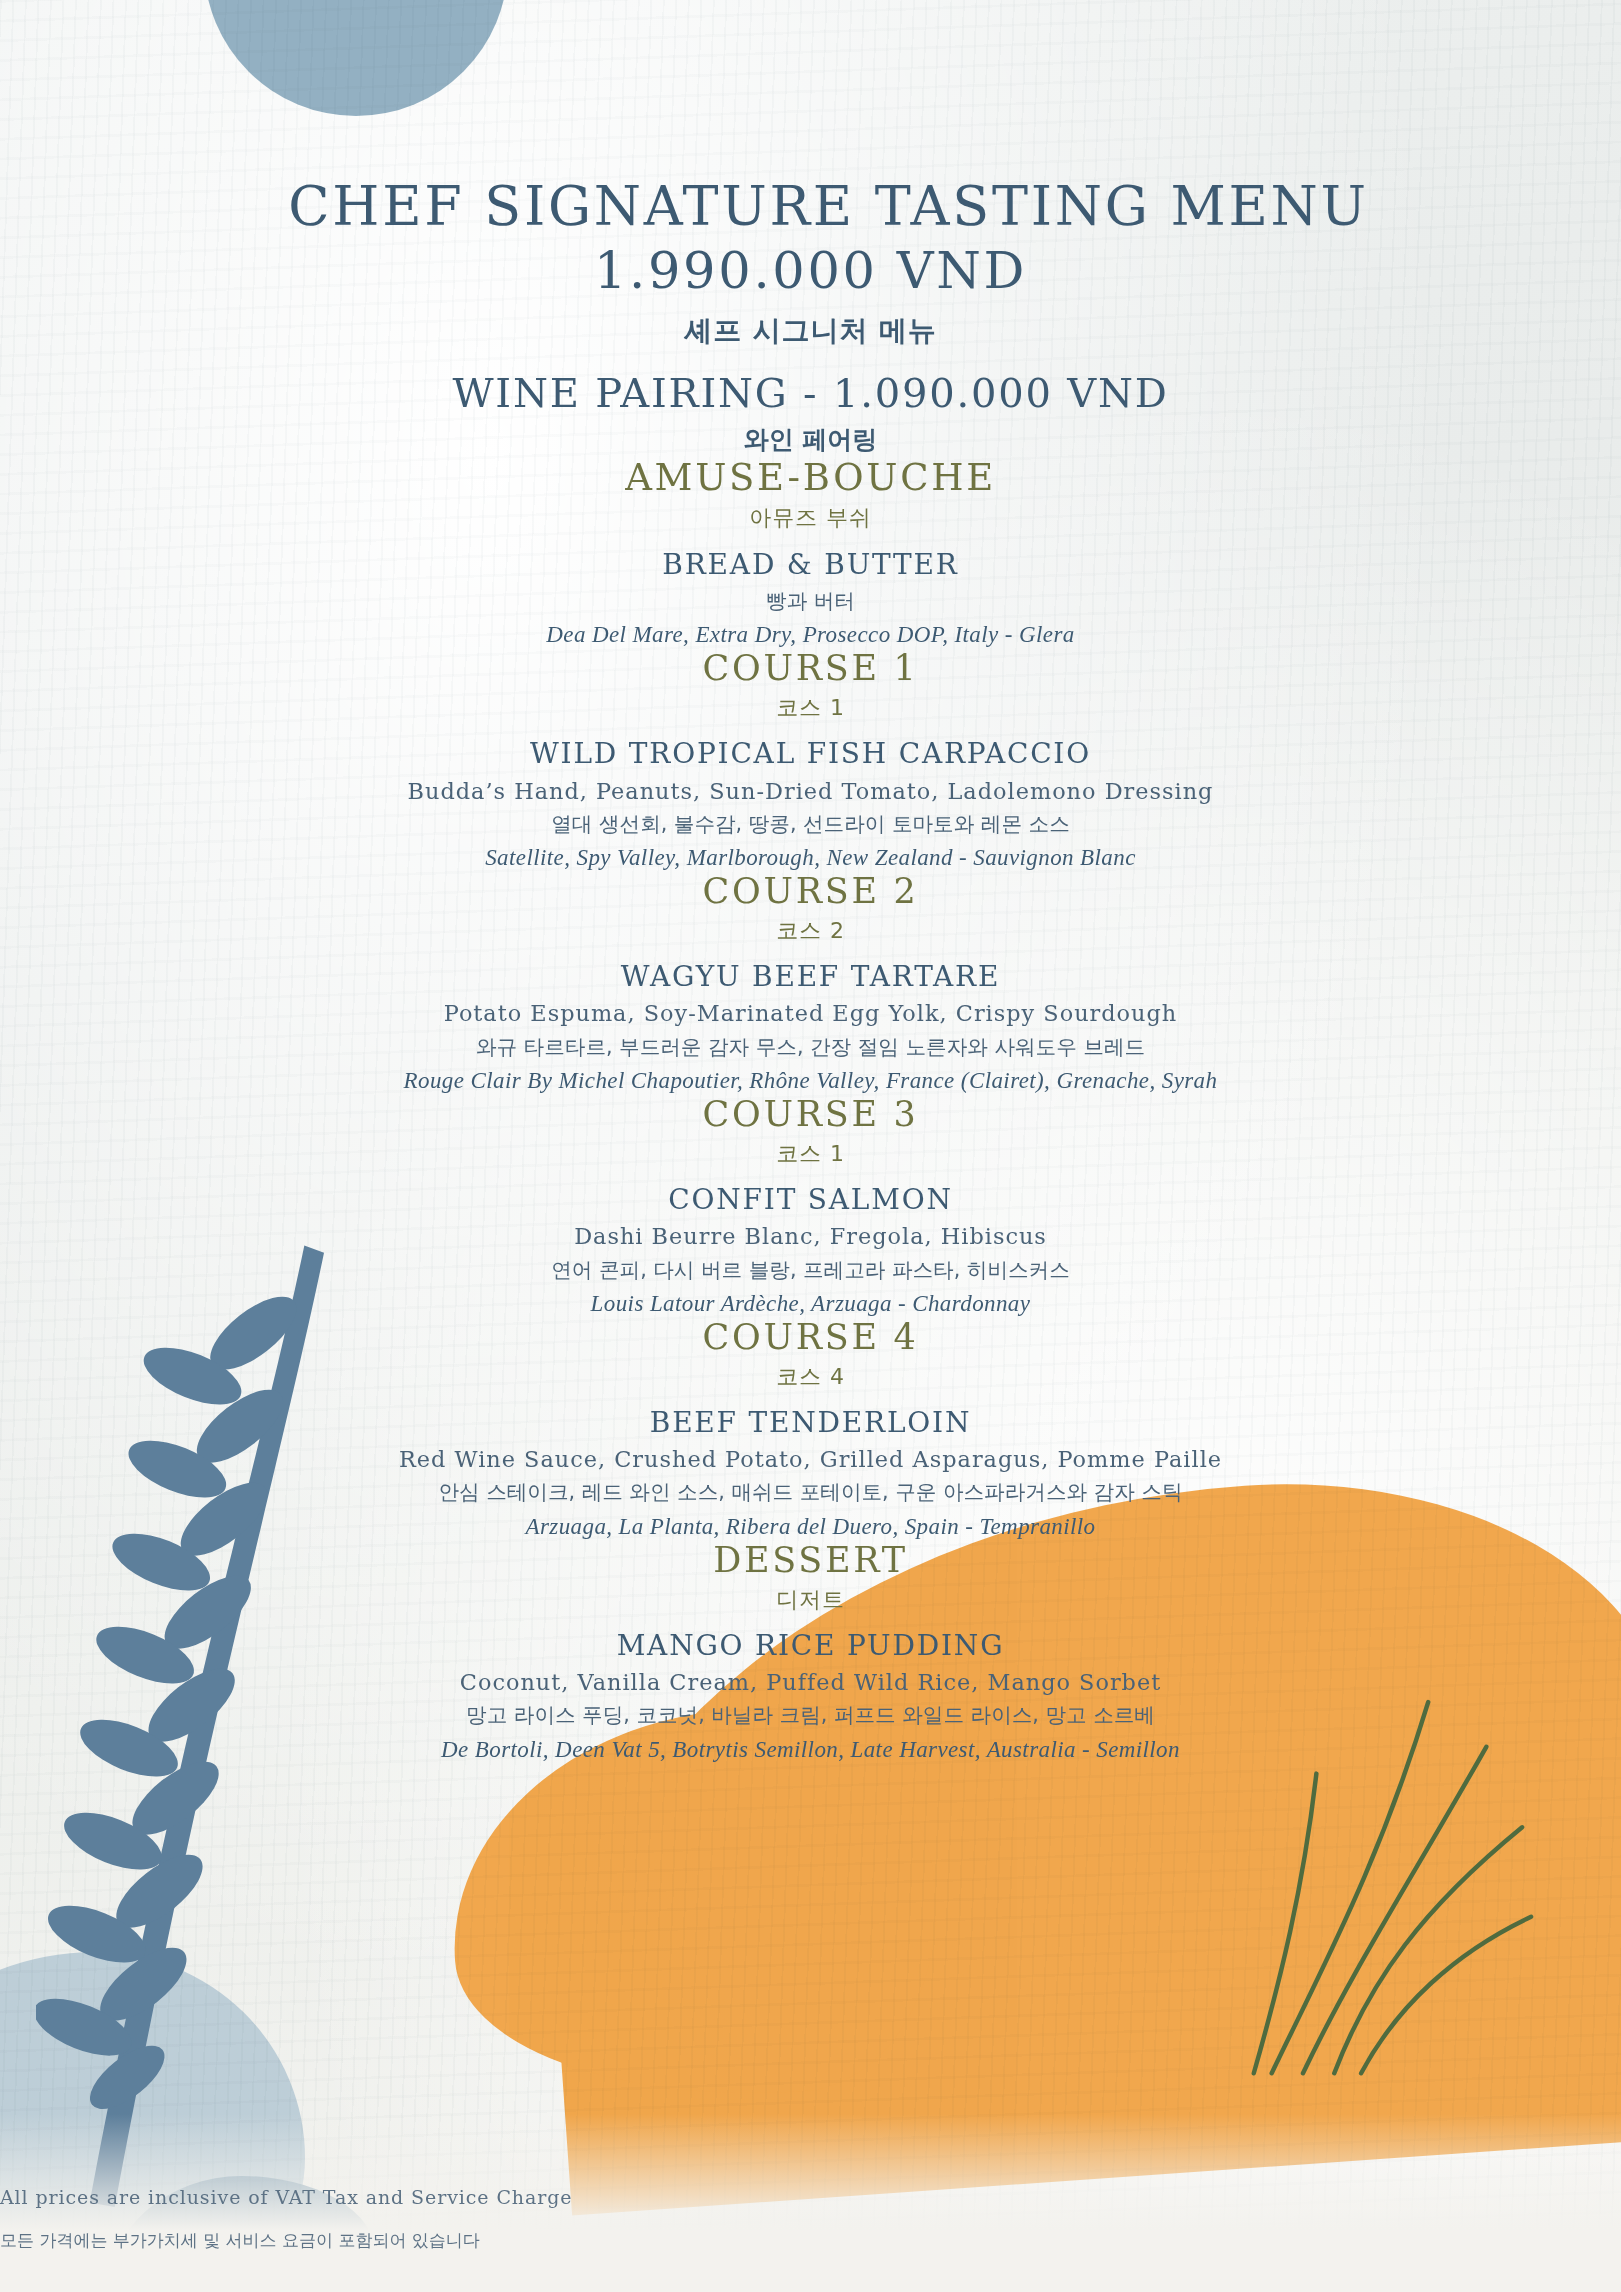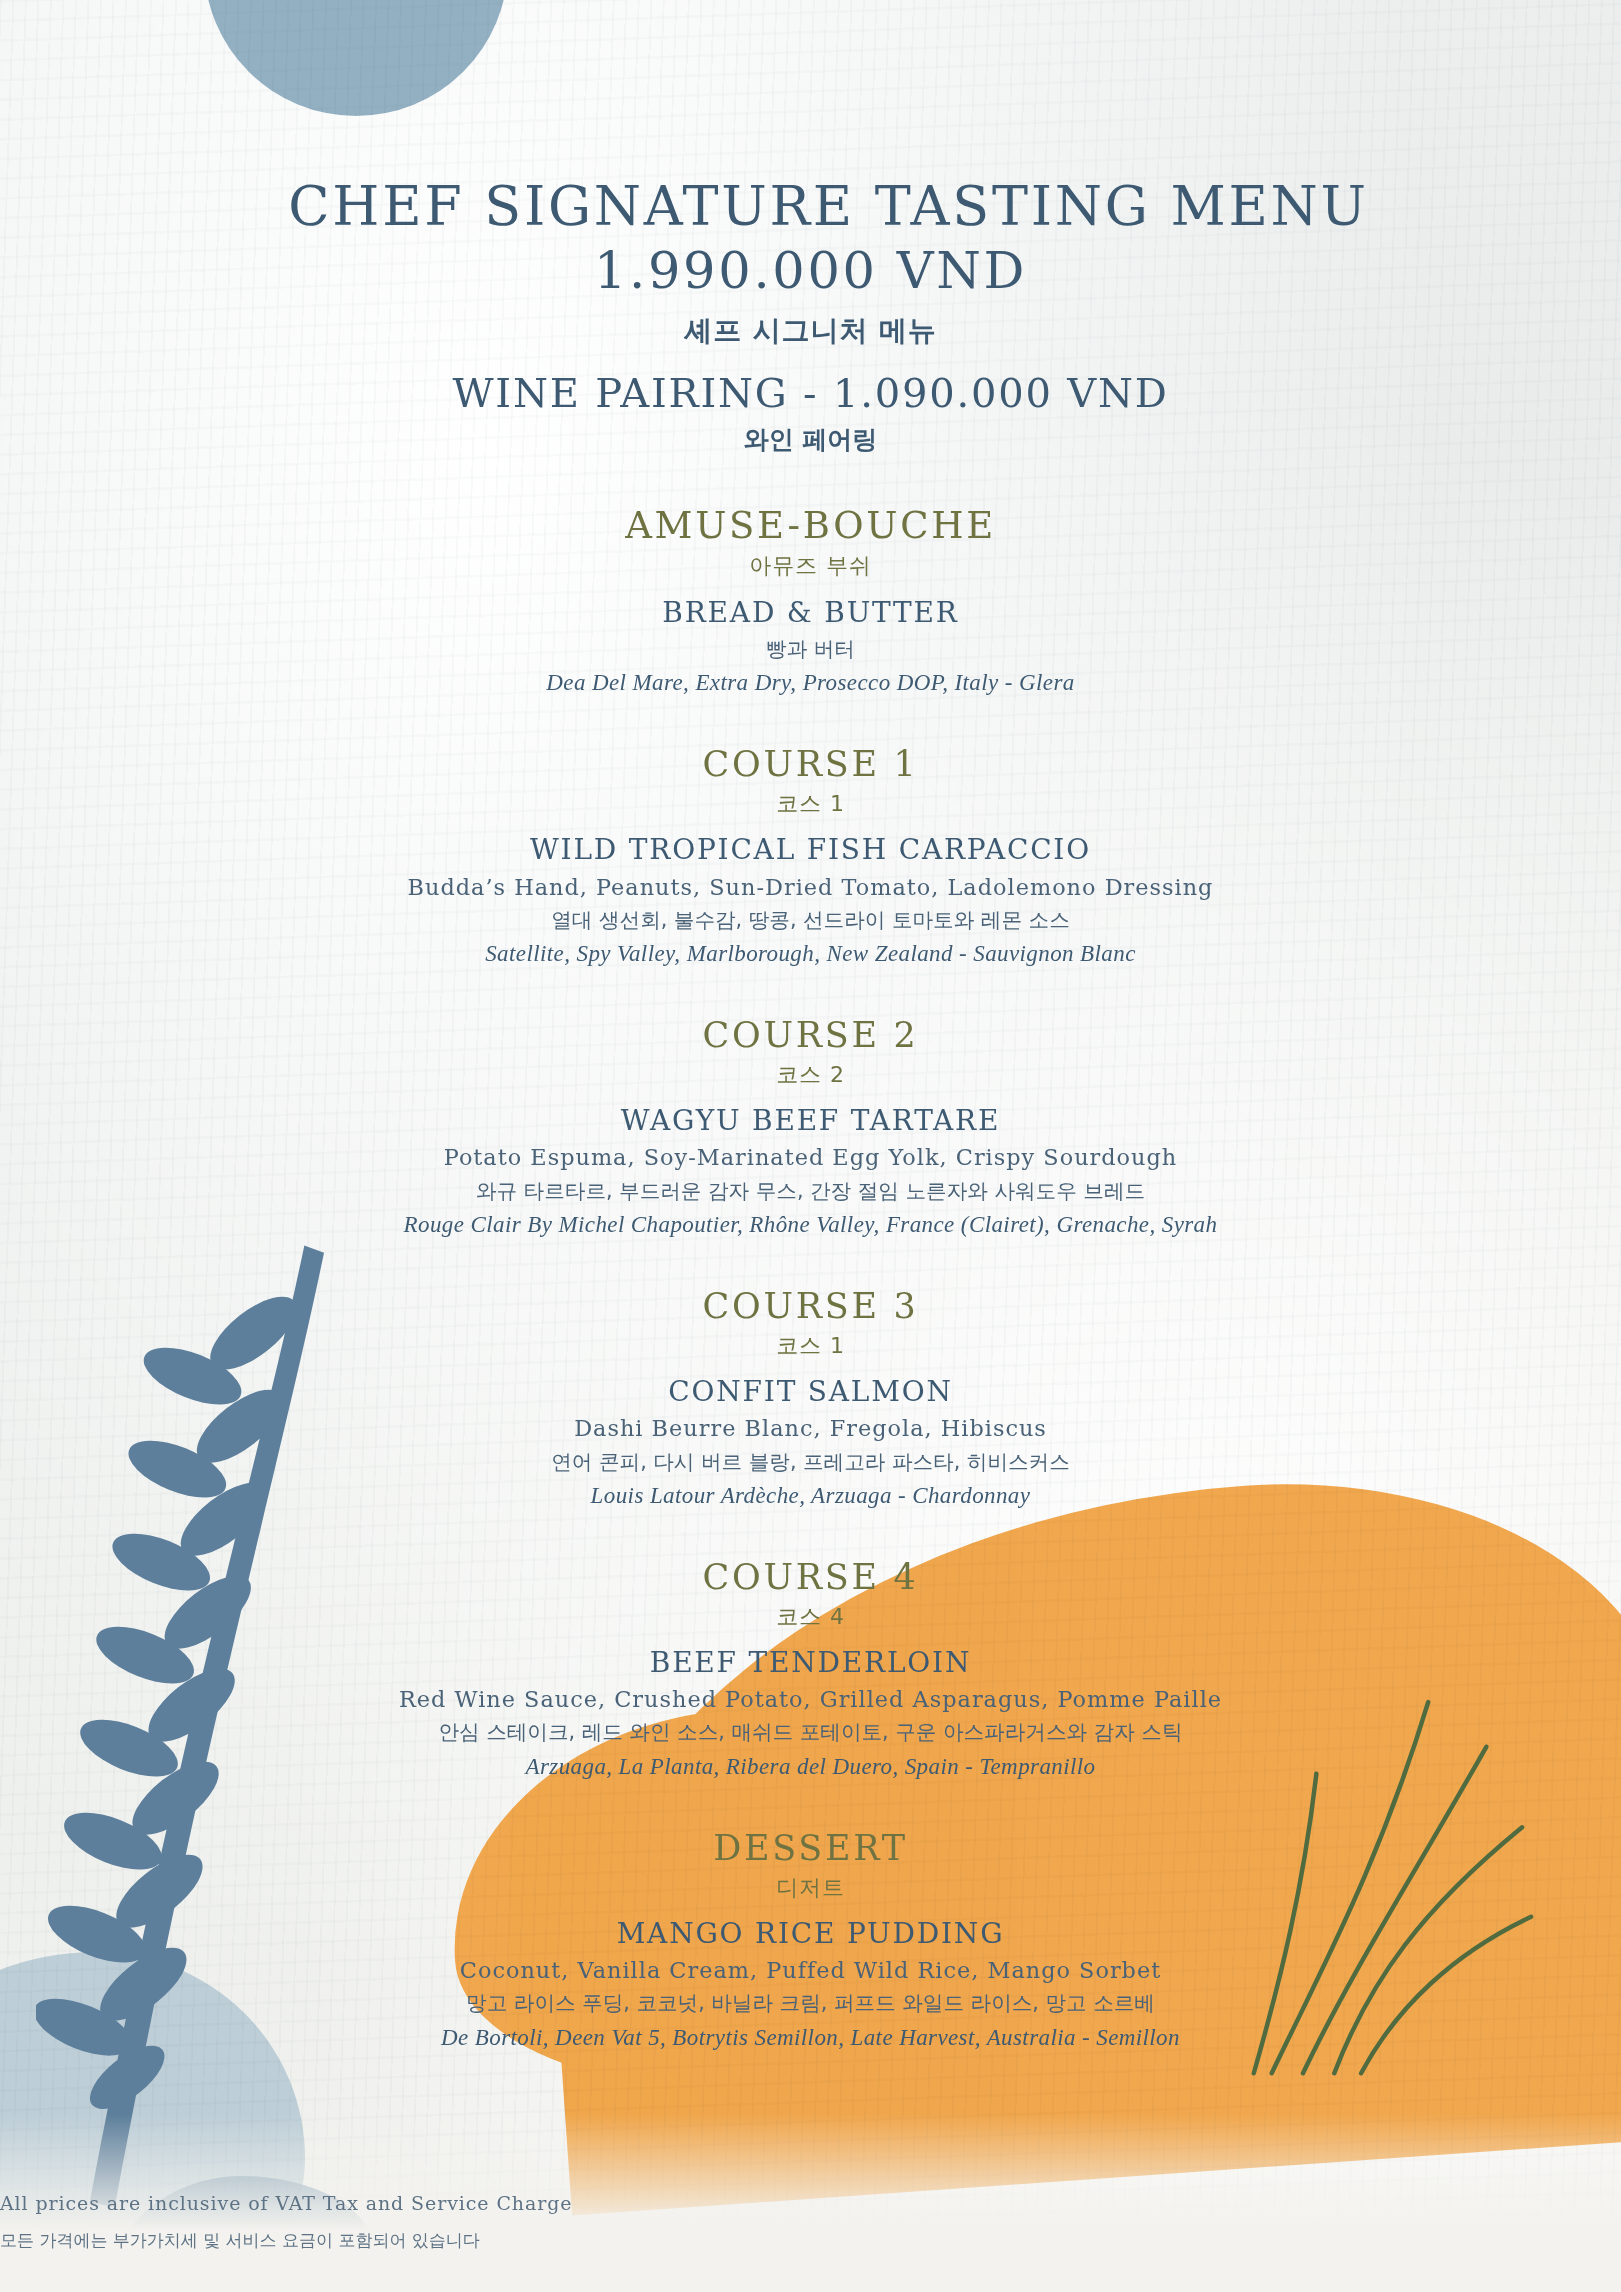--- a/index.html
+++ b/index.html
@@ -155,21 +155,21 @@
     margin-top: 19.7px;
   }
   .pairing-kr {
     font-family: "DejaVu Sans", sans-serif;
     font-size: 25px;
     color: #3d5a72;
     margin-top: 7.2px;
     font-weight: 700;
   }
 
-  .section { margin-top: 48px; }
+  .section { }
 
   .section-head {
     font-family: "DejaVu Serif", serif;
     font-size: 35px;
     letter-spacing: 2.7px;
     color: #6f7342;
     line-height: 1.18;
   }
   .section-head-kr {
     font-family: "DejaVu Sans", sans-serif;
@@ -220,21 +220,21 @@
   .footer-en {
     font-family: "DejaVu Serif", serif;
     font-size: 19px;
     letter-spacing: 0.9px;
     color: #5d7285;
   }
   .footer-kr {
     font-family: "DejaVu Sans", sans-serif;
     font-size: 17px;
     color: #5d7285;
-    margin-top: 15px;
+    margin-top: 21px;
   }
 </style>
 </head>
 <body>
 
 <div class="page">
 
   <div class="blue-circle-top"></div>
   <div class="orange-blob"></div>
   <div class="blue-blob-left"></div>

